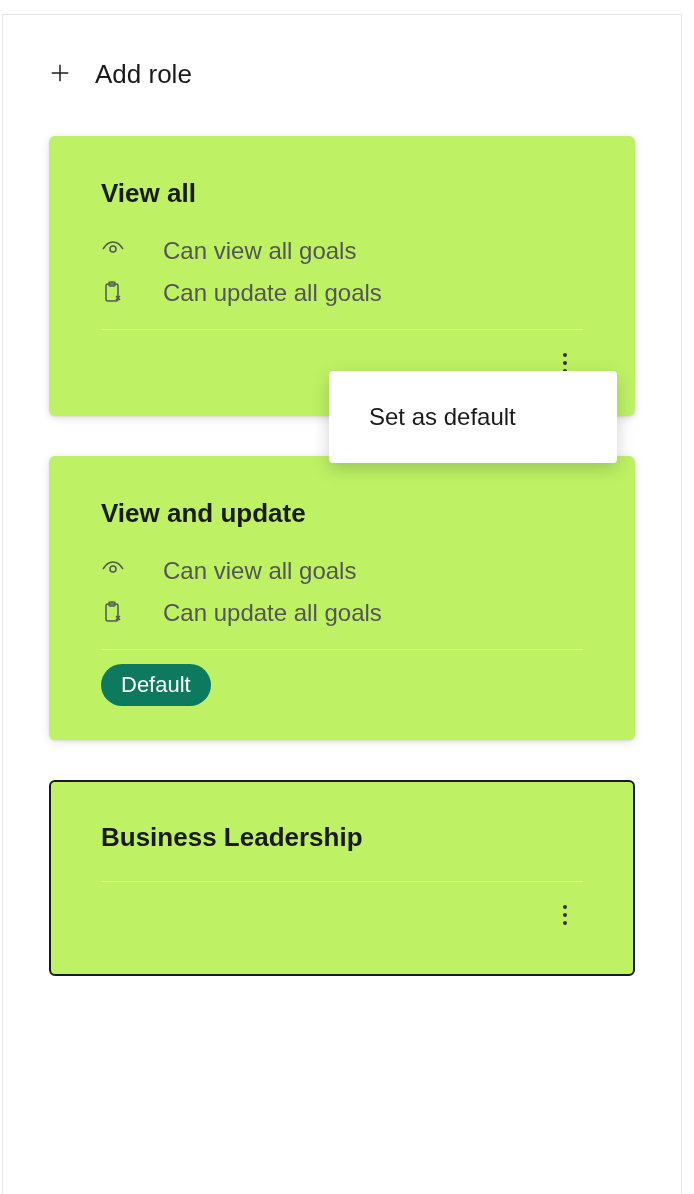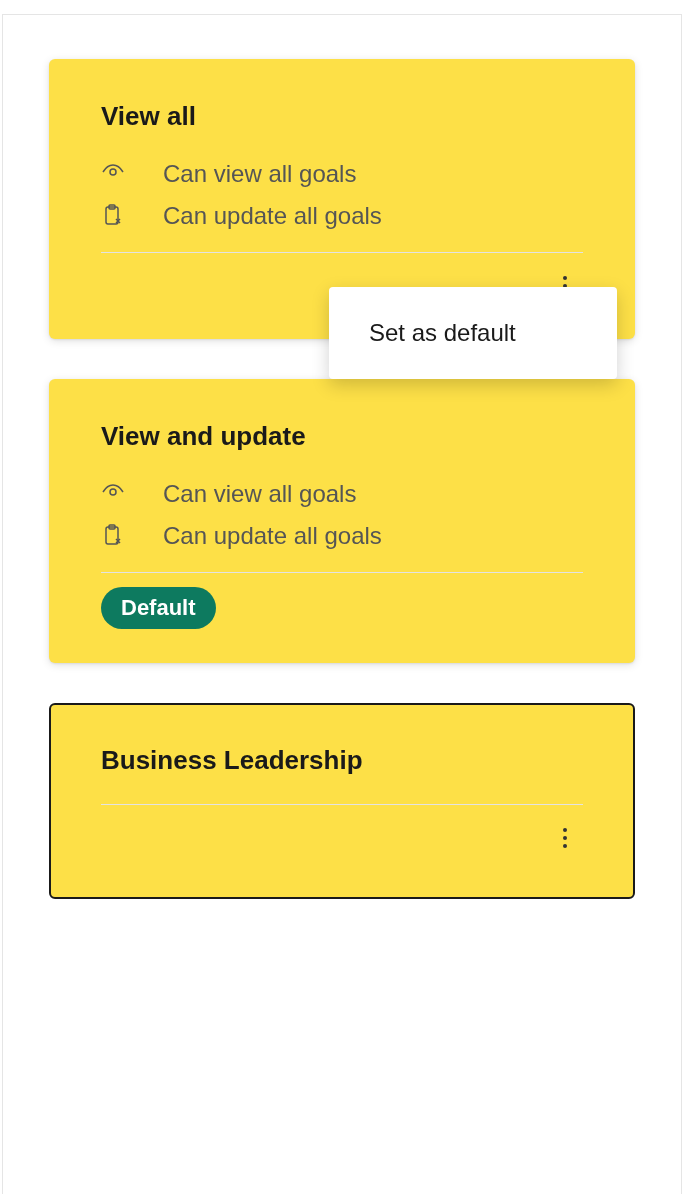--- a/index.html
+++ b/index.html
@@ -42,21 +42,21 @@
       font-size: 28px;
       font-weight: 400;
       color: #1a1a1a;
       line-height: 1;
     }
     .add-role .label {
       font-size: 26px;
       color: #1a1a1a;
     }
     .card {
-      background: #fde047;
+      background: #bef264;
       border-radius: 6px;
       box-shadow: 0 2px 8px rgba(0,0,0,0.12), 0 1px 2px rgba(0,0,0,0.08);
       padding: 42px 52px 34px 52px;
       margin-bottom: 40px;
       position: relative;
     }
     .card.selected {
       border: 2px solid #1a1a1a;
       box-shadow: none;
       padding: 40px 50px 40px 50px;
@@ -96,21 +96,21 @@
       display: flex;
       align-items: center;
       justify-content: space-between;
       min-height: 52px;
       padding-top: 14px;
     }
     .badge {
       background: #0d7a5f;
       color: #ffffff;
       font-size: 22px;
-      font-weight: 700;
+      font-weight: 400;
       padding: 8px 20px;
       border-radius: 999px;
     }
     .spacer {
       flex: 1;
     }
     .more-btn {
       width: 36px;
       height: 36px;
       display: flex;
@@ -133,20 +133,29 @@
       font-size: 24px;
       color: #1a1a1a;
       cursor: pointer;
     }
   </style>
 </head>
 <body>
 
 <div class="panel">
 
+  <div class="add-role">
+    <span class="plus">
+      <svg width="22" height="22" viewBox="0 0 24 24" fill="none" stroke="currentColor" stroke-width="1.6">
+        <line x1="12" y1="3" x2="12" y2="21"></line>
+        <line x1="3" y1="12" x2="21" y2="12"></line>
+      </svg>
+    </span>
+    <span class="label">Add role</span>
+  </div>
 
   
   <div class="card" style="position:relative;">
     <div class="card-title">View all</div>
     <div class="perm-row">
       <span class="perm-icon">
         <svg viewBox="0 0 24 24" width="24" height="24" fill="none" stroke="currentColor" stroke-width="1.5">
           <path d="M2 10c3-5 7-7 10-7s7 2 10 7"></path>
           <circle cx="12" cy="10" r="3"></circle>
         </svg>
@@ -169,21 +178,21 @@
       <div class="spacer"></div>
       <div class="more-btn">
         <svg width="6" height="24" viewBox="0 0 6 24" fill="currentColor">
           <circle cx="3" cy="4" r="2"></circle>
           <circle cx="3" cy="12" r="2"></circle>
           <circle cx="3" cy="20" r="2"></circle>
         </svg>
       </div>
     </div>
 
-    <div class="context-menu" style="top:228px; right:18px;">
+    <div class="context-menu" style="top:235px; right:18px;">
       <div class="item">Set as default</div>
     </div>
   </div>
 
   
   <div class="card">
     <div class="card-title">View and update</div>
     <div class="perm-row">
       <span class="perm-icon">
         <svg viewBox="0 0 24 24" width="24" height="24" fill="none" stroke="currentColor" stroke-width="1.5">

